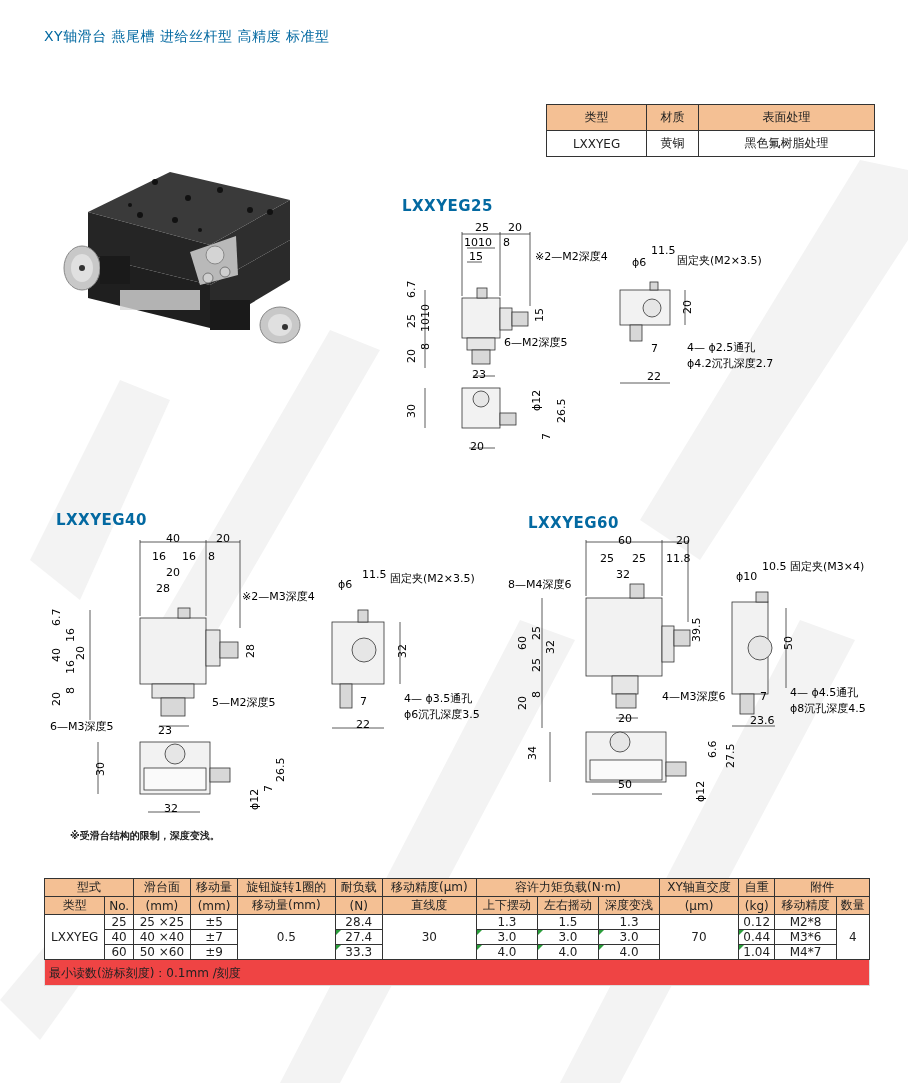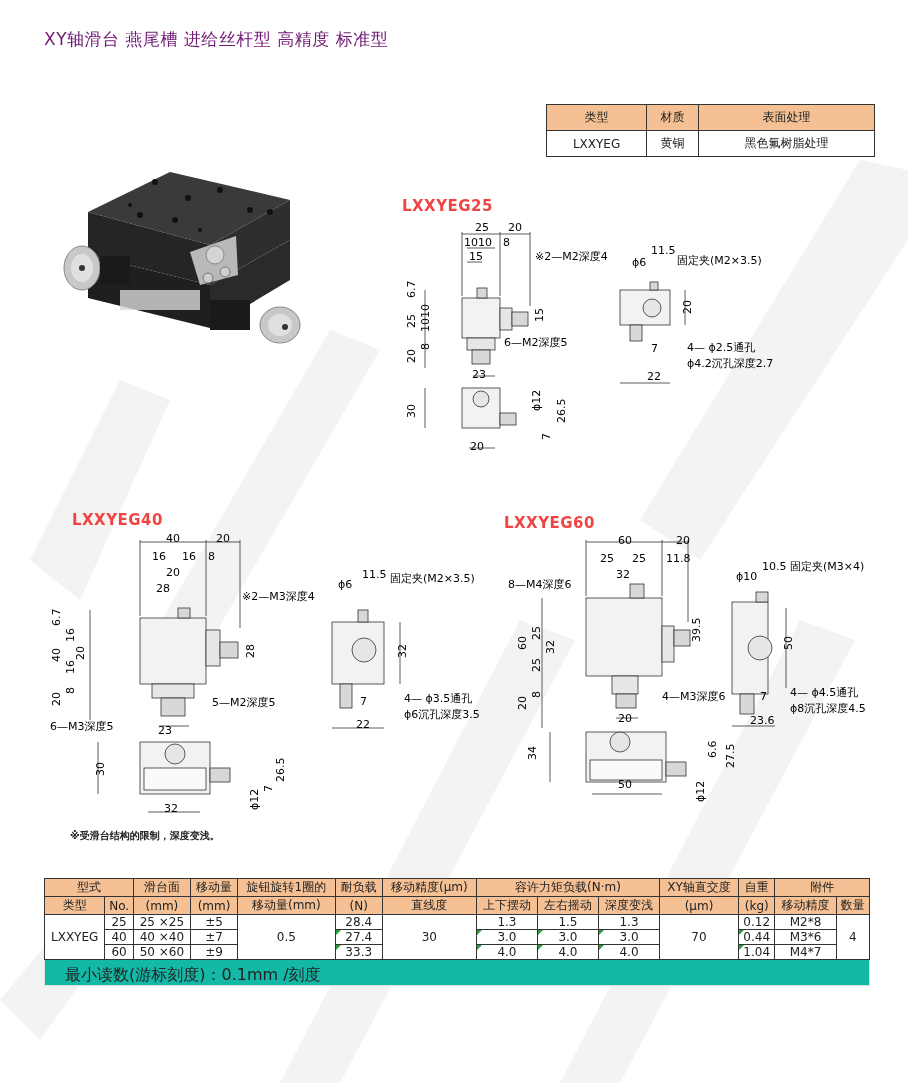--- a/index.html
+++ b/index.html
@@ -1,33 +1,33 @@
 <!DOCTYPE html>
 <html><head>
 <meta charset="utf-8">
 <style>
   * { box-sizing: border-box; margin: 0; padding: 0; }
   body { width: 908px; height: 1083px; background: #ffffff; font-family: "DejaVu Sans", "Liberation Sans", sans-serif; color: #222; position: relative; overflow: hidden; }
   .watermark { position: absolute; inset: 0; pointer-events: none; z-index: 0; }
-  .page-title { position: absolute; left: 44px; top: 28px; font-size: 17px; color: #701a75; letter-spacing: 0.5px; z-index: 2; }
+  .page-title { position: absolute; left: 44px; top: 28px; font-size: 14px; color: #0369a1; letter-spacing: 0.5px; z-index: 2; }
   .material-table { position: absolute; left: 546px; top: 104px; width: 329px; border-collapse: collapse; font-size: 12px; z-index: 2; }
   .material-table th, .material-table td { border: 1px solid #333; height: 26px; text-align: center; font-weight: normal; }
   .material-table th { background: #f4c094; }
   .material-table td { background: #fff; }
   .product-photo { position: absolute; left: 60px; top: 160px; width: 245px; height: 185px; z-index: 2; }
-  .dwg-title { position: absolute; font-size: 15px; color: #ef4444; font-weight: bold; letter-spacing: 0.5px; z-index: 2; }
+  .dwg-title { position: absolute; font-size: 15px; color: #0369a1; font-weight: bold; letter-spacing: 0.5px; z-index: 2; }
   .drawing { position: absolute; z-index: 2; }
   .footnote { position: absolute; left: 50px; top: 829px; font-size: 10px; font-weight: bold; color: #222; z-index: 2; margin-left: 20px; }
   .spec-wrap { position: absolute; left: 44px; top: 878px; width: 826px; z-index: 2; }
   .spec-table { border-collapse: collapse; width: 826px; font-size: 12px; }
   .spec-table th, .spec-table td { border: 1px solid #333; text-align: center; font-weight: normal; height: 14px; padding: 0 2px; white-space: nowrap; }
   .spec-table thead th { background: #f4c094; }
   .spec-table tbody td { background: #fff; position: relative; }
   .spec-table tbody td.flag::before { content: ""; position: absolute; left: 0; top: 0; border-top: 5px solid #2a9d3b; border-right: 5px solid transparent; }
-  .spec-note { font-size: 16px; padding: 5px 20px; border: 1px solid #ddd; border-top: none; height: 26px; background: #14b8a6; }
+  .spec-note { font-size: 12px; padding: 5px 4px; border: 1px solid #ddd; border-top: none; height: 26px; background: #ef4444; }
 </style>
 </head>
 <body>
 
 <svg class="watermark" width="908" height="1083" viewBox="0 0 908 1083">
   <g fill="#f3f3f3">
     <polygon points="30,560 120,380 170,400 80,600"></polygon>
     <polygon points="150,640 330,330 380,350 200,660"></polygon>
     <polygon points="280,1083 520,620 575,640 340,1083"></polygon>
     <polygon points="560,1083 800,620 855,640 620,1083"></polygon>
@@ -141,21 +141,21 @@
       <text x="256" y="36">11.5</text>
     <text x="282" y="46">固定夹(M2×3.5)</text>
     <text x="296" y="96" transform="rotate(-90 296 96)">20</text>
     <text x="256" y="134">7</text>
     <text x="292" y="133">4— ϕ2.5通孔</text>
     <text x="292" y="149">ϕ4.2沉孔深度2.7</text>
     <text x="252" y="162">22</text>
   </g>
 </svg>
 
-<div class="dwg-title" style="left:72px;top:511px;">LXXYEG40</div>
+<div class="dwg-title" style="left:56px;top:511px;">LXXYEG40</div>
 <svg class="drawing" style="left:44px;top:530px;" width="450" height="300" viewBox="0 0 450 300">
   <g stroke="#333" stroke-width="0.8" fill="none">
     <rect x="96" y="88" width="66" height="66" fill="#f2f2f2"></rect>
     <rect x="108" y="154" width="42" height="14" fill="#e6e6e6"></rect>
     <rect x="117" y="168" width="24" height="18" fill="#d8d8d8"></rect>
     <rect x="162" y="100" width="14" height="36" fill="#e6e6e6"></rect>
     <rect x="176" y="112" width="18" height="16" fill="#d8d8d8"></rect>
     <rect x="134" y="78" width="12" height="10" fill="#d8d8d8"></rect>
     <line x1="96" y1="10" x2="96" y2="86"></line>
       <line x1="162" y1="10" x2="162" y2="86"></line>
@@ -205,21 +205,21 @@
       <text x="318" y="48">11.5</text>
     <text x="346" y="52">固定夹(M2×3.5)</text>
     <text x="362" y="128" transform="rotate(-90 362 128)">32</text>
     <text x="316" y="175">7</text>
     <text x="360" y="172">4— ϕ3.5通孔</text>
     <text x="360" y="188">ϕ6沉孔深度3.5</text>
     <text x="312" y="198">22</text>
   </g>
 </svg>
 
-<div class="dwg-title" style="left:504px;top:514px;">LXXYEG60</div>
+<div class="dwg-title" style="left:528px;top:514px;">LXXYEG60</div>
 <svg class="drawing" style="left:500px;top:532px;" width="400" height="275" viewBox="0 0 400 275">
   <g stroke="#333" stroke-width="0.8" fill="none">
     <rect x="86" y="66" width="76" height="78" fill="#f2f2f2"></rect>
     <rect x="112" y="144" width="26" height="18" fill="#e6e6e6"></rect>
     <rect x="116" y="162" width="20" height="14" fill="#d8d8d8"></rect>
     <rect x="162" y="94" width="12" height="36" fill="#e6e6e6"></rect>
     <rect x="174" y="98" width="16" height="16" fill="#d8d8d8"></rect>
     <rect x="130" y="52" width="14" height="14" fill="#d8d8d8"></rect>
     <line x1="86" y1="8" x2="86" y2="64"></line>
       <line x1="162" y1="8" x2="162" y2="64"></line>

